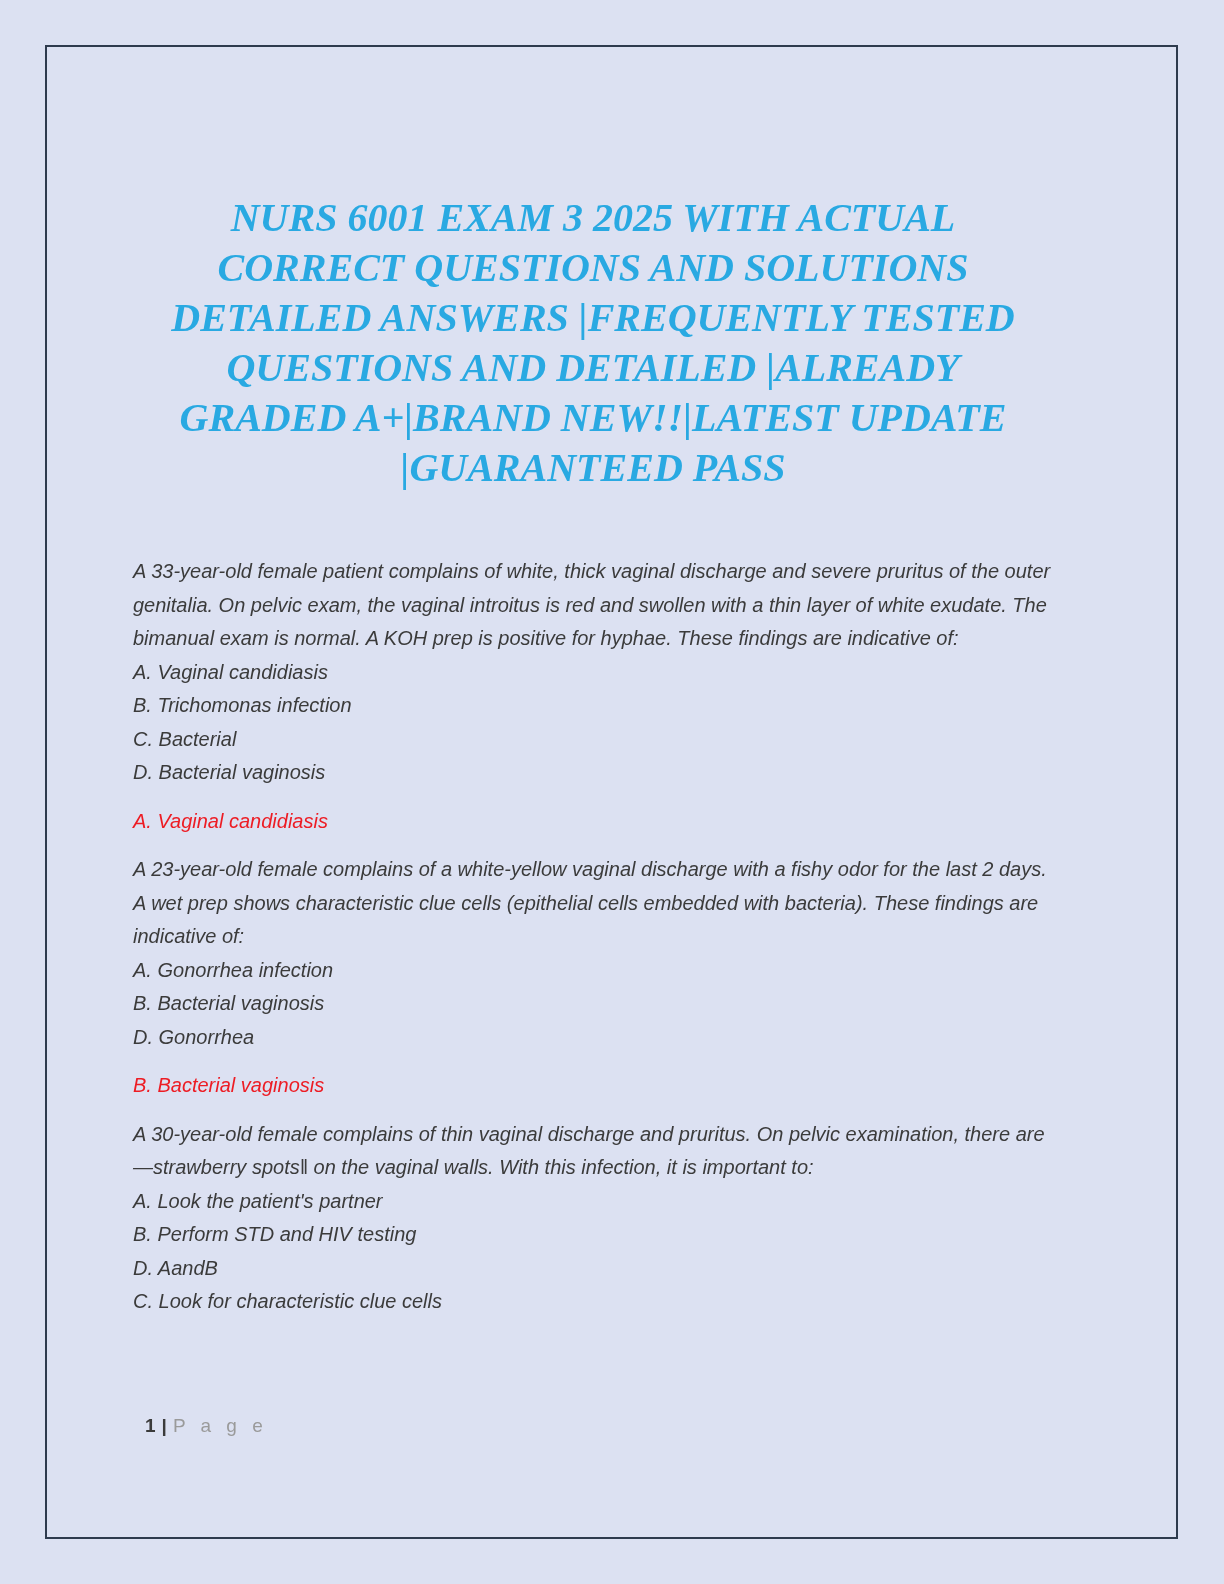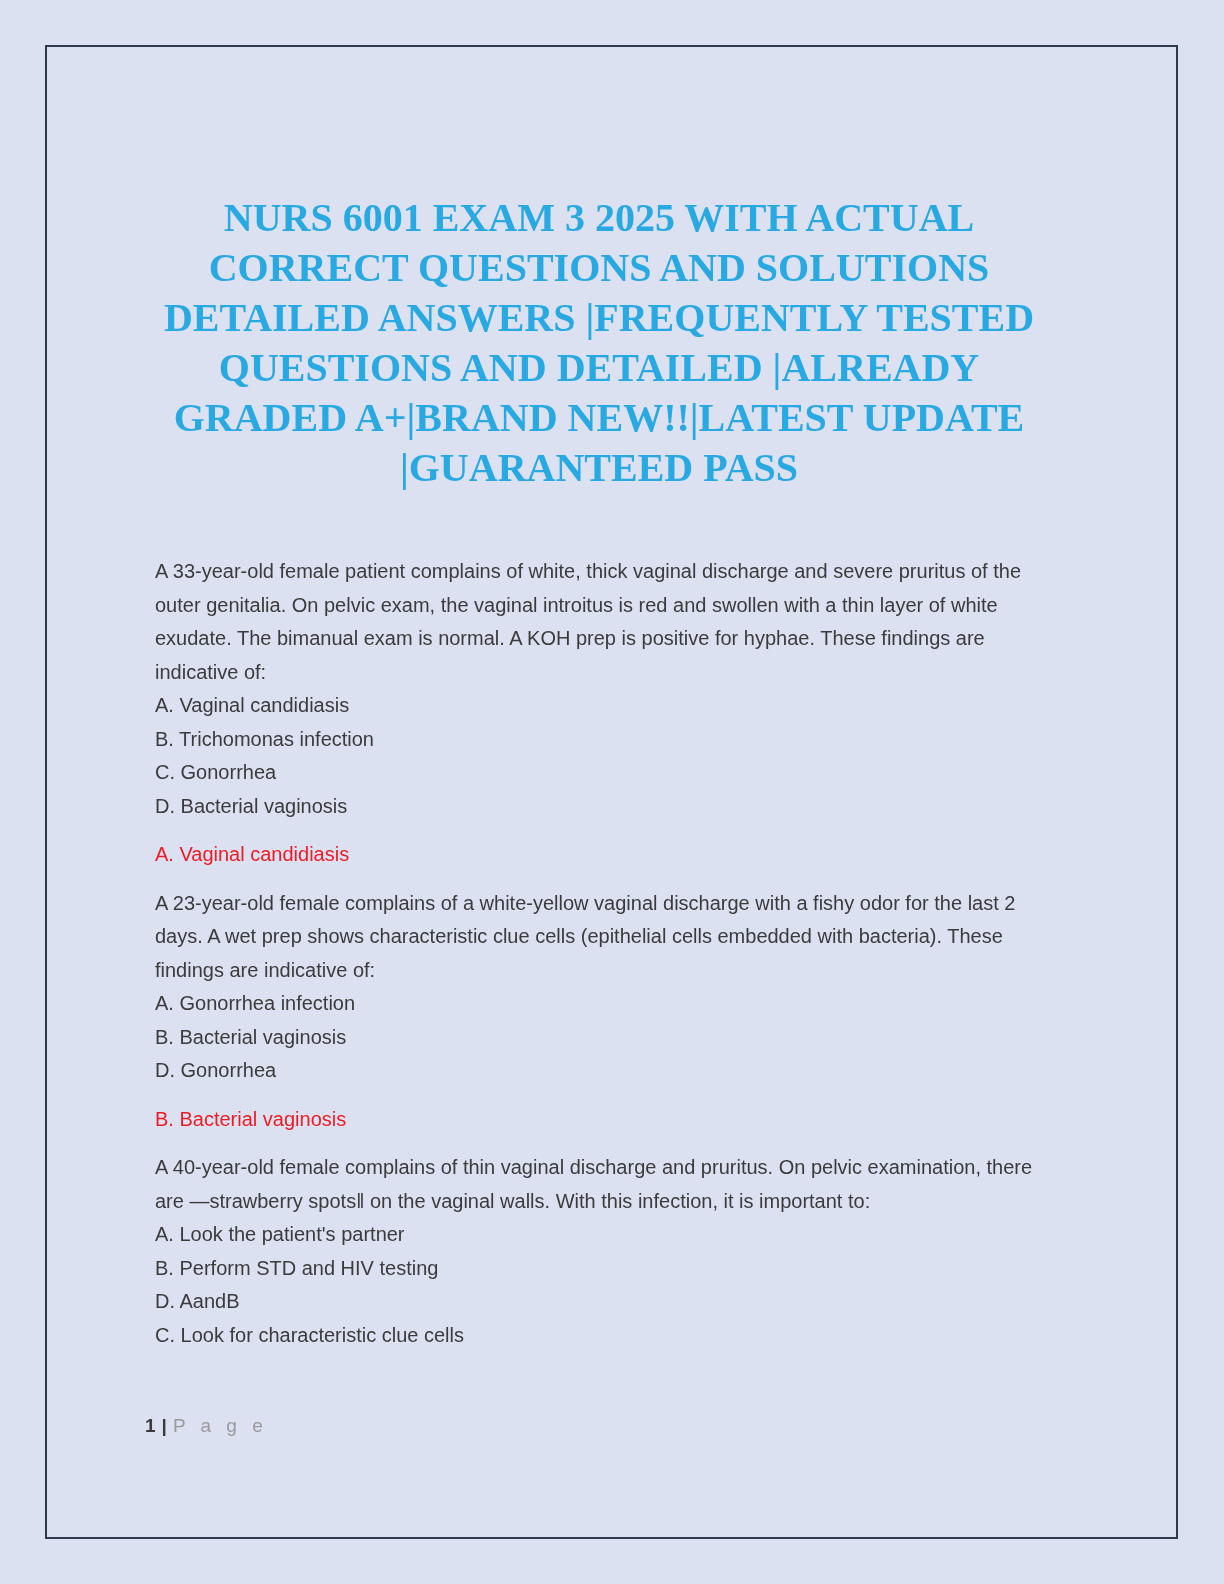--- a/index.html
+++ b/index.html
@@ -19,41 +19,41 @@
     position: absolute;
     left: 45px;
     top: 45px;
     width: 1133px;
     height: 1494px;
     border: 2px solid #2e3b4e;
     box-sizing: border-box;
   }
   .content {
     position: absolute;
-    left: 92px;
+    left: 86px;
     top: 146px;
     width: 920px;
+    font-style: italic;
   }
   .title {
     font-family: "Liberation Serif", serif;
     font-weight: bold;
     font-size: 40px;
     line-height: 50px;
     color: #29a9e2;
     text-align: center;
     margin: 0 0 62px 0;
   }
   .title-line {
     display: block;
   }
   .question {
     font-size: 20px;
     line-height: 33.5px;
     color: #3b3b3b;
-    margin-left: 16px;
   }
   .q-text {
     margin: 0;
   }
   .option {
     margin: 0;
   }
   .answer {
     color: #ed1c24;
     margin: 15px 0;
@@ -91,35 +91,35 @@
       <span class="title-line">DETAILED ANSWERS |FREQUENTLY TESTED</span>
       <span class="title-line">QUESTIONS AND DETAILED |ALREADY</span>
       <span class="title-line">GRADED A+|BRAND NEW!!|LATEST UPDATE</span>
       <span class="title-line">|GUARANTEED PASS</span>
     </h1>
 
     <section class="question">
       <p class="q-text">A 33-year-old female patient complains of white, thick vaginal discharge and severe pruritus of the outer genitalia. On pelvic exam, the vaginal introitus is red and swollen with a thin layer of white exudate. The bimanual exam is normal. A KOH prep is positive for hyphae. These findings are indicative of:</p>
       <div class="option">A. Vaginal candidiasis</div>
       <div class="option">B. Trichomonas infection</div>
-      <div class="option">C. Gonorrhea</div>
+      <div class="option">C. Bacterial</div>
       <div class="option">D. Bacterial vaginosis</div>
       <p class="answer">A. Vaginal candidiasis</p>
     </section>
 
     <section class="question">
       <p class="q-text">A 23-year-old female complains of a white-yellow vaginal discharge with a fishy odor for the last 2 days. A wet prep shows characteristic clue cells (epithelial cells embedded with bacteria). These findings are indicative of:</p>
       <div class="option">A. Gonorrhea infection</div>
       <div class="option">B. Bacterial vaginosis</div>
       <div class="option">D. Gonorrhea</div>
       <p class="answer">B. Bacterial vaginosis</p>
     </section>
 
     <section class="question">
-      <p class="q-text">A 40-year-old female complains of thin vaginal discharge and pruritus. On pelvic examination, there are —strawberry spots‖ on the vaginal walls. With this infection, it is important to:</p>
+      <p class="q-text">A 30-year-old female complains of thin vaginal discharge and pruritus. On pelvic examination, there are —strawberry spots‖ on the vaginal walls. With this infection, it is important to:</p>
       <div class="option">A. Look the patient's partner</div>
       <div class="option">B. Perform STD and HIV testing</div>
       <div class="option">D. AandB</div>
       <div class="option">C. Look for characteristic clue cells</div>
     </section>
 
   </div>
 
   <div class="footer">
     <span class="page-num">1</span><span class="sep">|</span><span class="page-label">P a g e</span>

